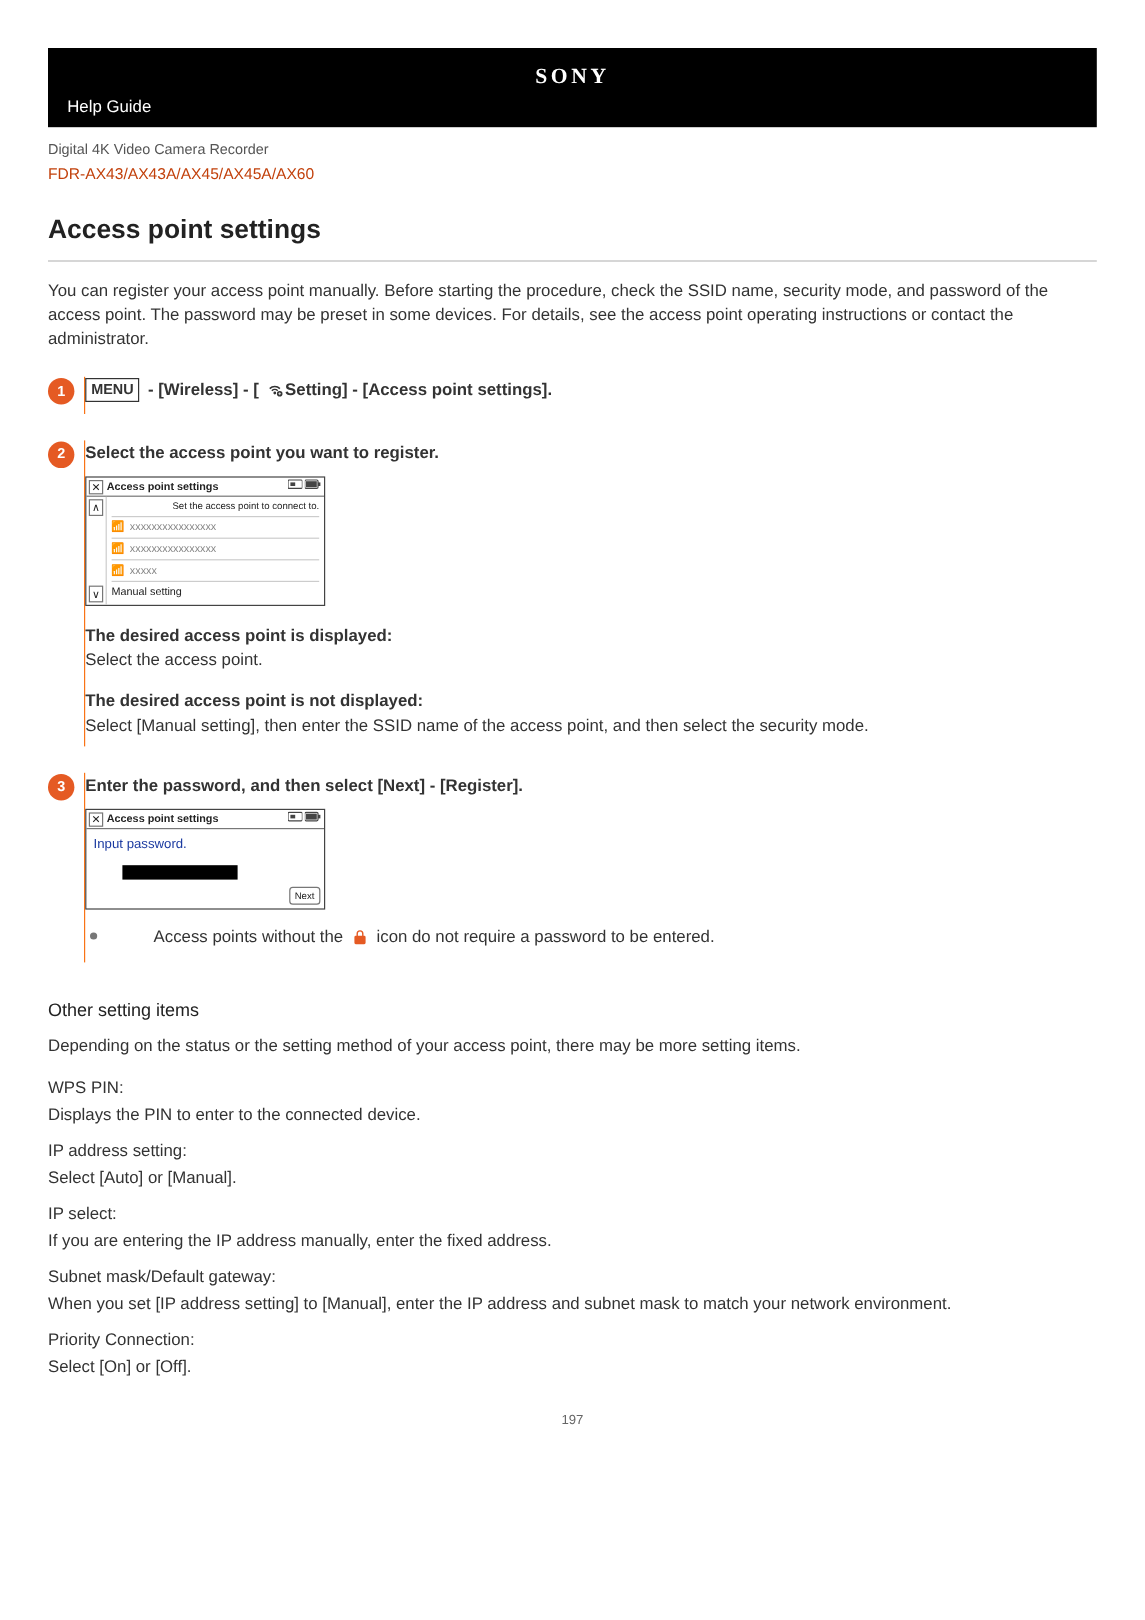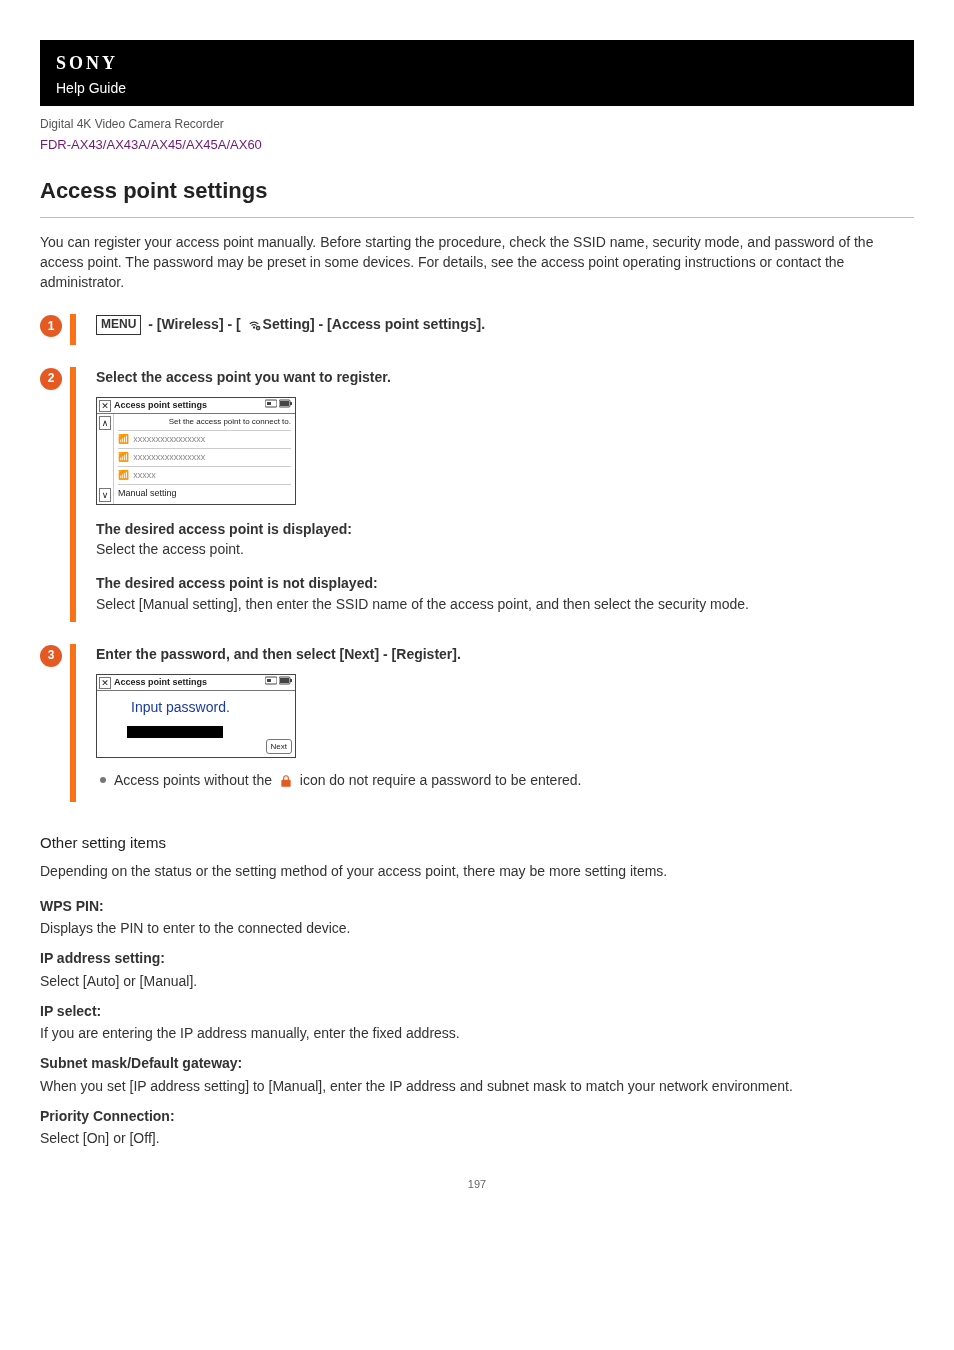--- a/index.html
+++ b/index.html
@@ -7,37 +7,37 @@
     font-family: Arial, Helvetica, sans-serif;
     background: #fff;
     color: #333;
     width: 954px;
     font-size: 14px;
     line-height: 1.45;
   }
   .page { padding: 40px 40px 30px 40px; }
   
   .hdr-black { background: #000; color: #fff; padding: 10px 16px 8px 16px; }
-  .hdr-brand { font-family: "Times New Roman", serif; font-weight: bold; letter-spacing: 3px; font-size: 18px; }
+  .hdr-brand { font-family: "Times New Roman", serif; font-weight: bold; letter-spacing: 3px; font-size: 18px; text-align: center; }
   .hdr-sub { font-size: 14px; margin-top: 2px; }
   .meta { margin-top: 10px; font-size: 12px; color: #555; }
-  .meta-model { font-size: 13px; color: #701a75; margin-top: 2px; }
+  .meta-model { font-size: 13px; color: #c2410c; margin-top: 2px; }
   
   .title { font-size: 22px; font-weight: bold; color: #222; margin-top: 20px; }
   .rule { border: none; border-top: 1px solid #bbb; margin: 10px 0 14px 0; }
   .intro { font-size: 14px; color: #333; }
   
   .step { display: flex; margin-top: 22px; position: relative; }
   .step-num {
     flex: 0 0 22px; height: 22px; border-radius: 50%;
     background: #e55a23; color: #fff; font-size: 12px; font-weight: bold;
     display: flex; align-items: center; justify-content: center;
     margin-right: 14px; margin-top: 1px;
   }
-  .step-body { flex: 1; border-left: 6px solid #f97316; padding-left: 20px; margin-left: -6px; padding-bottom: 8px;}
+  .step-body { flex: 1; border-left: 1px solid #f97316; margin-left: -6px; padding-bottom: 8px;}
   .step-head { font-weight: bold; font-size: 14px; }
   .menu-box { display: inline-block; border: 1px solid #333; padding: 0 4px; font-size: 12px; margin-right: 3px; vertical-align: 1px; }
   .wifi-icon { display:inline-block; vertical-align:-2px; margin:0 2px; }
   
   .lcd {
     width: 200px; border: 1px solid #444; background: #fff;
     font-size: 9px; color: #222; margin-top: 10px;
   }
   .lcd-titlebar { display: flex; align-items: center; border-bottom: 1px solid #777; padding: 1px 2px; gap:3px;}
   .lcd-close { border: 1px solid #777; width: 12px; height: 12px; font-size: 9px; line-height: 10px; text-align: center; }
@@ -46,33 +46,33 @@
   .lcd-stat span { display:inline-block; }
   .lcd-body { display: flex; }
   .lcd-arrowcol { width: 16px; display: flex; flex-direction: column; justify-content: space-between; padding: 2px; }
   .lcd-arrow { border: 1px solid #777; width: 12px; height: 14px; font-size: 9px; line-height: 12px; text-align: center; }
   .lcd-list { flex: 1; padding: 2px 4px; border-left: 1px solid #ccc;}
   .lcd-instr { font-size: 8px; margin-bottom: 2px; text-align: right; }
   .lcd-row { border-top: 1px solid #ccc; padding: 2px 0; display: flex; align-items: center; gap: 4px; color:#888;}
   .lcd-wifi { font-size: 9px; color:#555;}
   .lcd-row.manual { color:#222; }
   .lcd2-body { padding: 6px 6px 4px 6px; min-height: 66px; position: relative; }
-  .lcd2-instr { color:#1b3aa0; font-size:14px;margin-left:28px; }
+  .lcd2-instr { color:#1b3aa0; font-size:11px; }
   .lcd2-field { background:#000; height:12px; width:96px; margin: 8px 0 0 24px; }
   .lcd2-next { position:absolute; bottom:3px; right:3px; border:1px solid #777; border-radius:3px; font-size:8px; padding:1px 4px; }
   
   .sub-b { font-weight: bold; margin-top: 14px; }
-  .bullet { display: flex; margin-top: 12px; }
+  .bullet { display: flex; margin-top: 12px; gap: 39px; }
   .bullet-dot { width:6px; height:6px; border-radius:50%; background:#777; margin:7px 8px 0 4px; flex:0 0 6px;}
   .lock-icon { display:inline-block; vertical-align:-3px; margin:0 3px; }
   
   h3.sec { font-size: 15px; font-weight: normal; margin-top: 30px; color:#222; }
   .sec-desc { margin-top: 8px; }
   dl.defs { margin-top: 14px; }
-  dl.defs dt { font-weight: bold; margin-top: 10px; }
+  dl.defs dt { font-weight: normal; margin-top: 10px; }
   dl.defs dd { margin-top: 2px; }
   .pagenum { text-align: center; font-size: 11px; color: #666; margin-top: 28px; }
 </style>
 </head>
 <body>
 
 <div class="page">
 
   <div class="hdr-black">
     <div class="hdr-brand">SONY</div>

